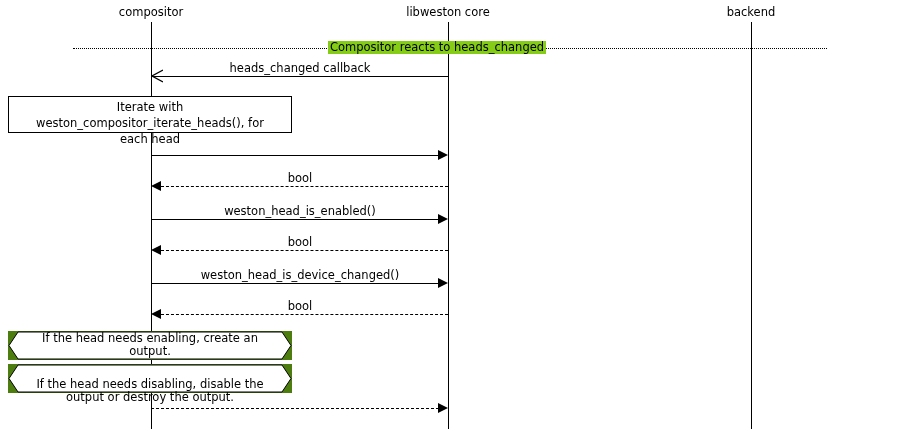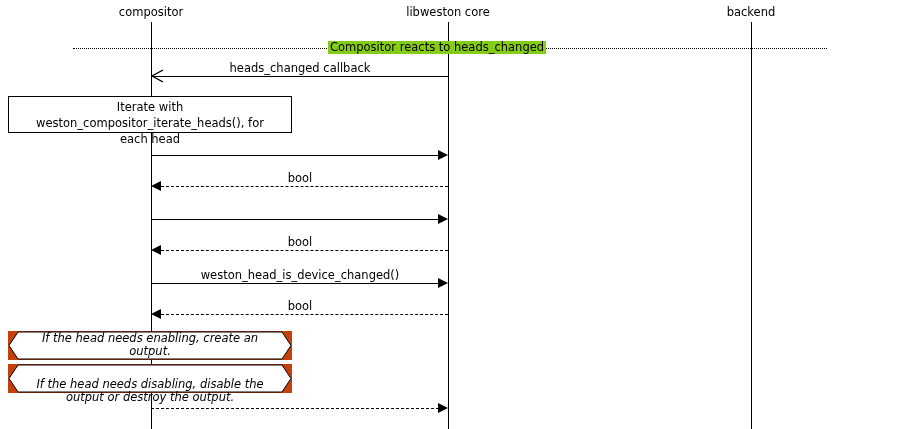--- a/index.html
+++ b/index.html
@@ -90,22 +90,21 @@
     font-size: 11.5px;
     color: #000000;
     text-align: center;
     line-height: 16px;
     padding-top: 2px;
     white-space: pre-line;
   }
   
   .hex-box {
     position: absolute;
-    background: #c2410c;
-    font-style: italic;
+    background: #4d7c0f;
   }
   .hex-box svg {
     position: absolute;
     top: 0;
     left: 0;
     display: block;
   }
   .hex-text {
     position: absolute;
     left: 0;
@@ -145,20 +144,21 @@
 weston_compositor_iterate_heads(), for
 each head</div>
 
   <div class="msg-line solid" style="left:151px; top:155px; width:288px;"></div>
   <div class="head-filled-right" style="left:438px; top:150px;"></div>
 
   <div class="msg-label" style="left:300px; top:172px;">bool</div>
   <div class="msg-line dashed" style="left:161px; top:186px; width:287px;"></div>
   <div class="head-filled-left" style="left:151px; top:181px;"></div>
 
+  <div class="msg-label" style="left:300px; top:205px;">weston_head_is_enabled()</div>
   <div class="msg-line solid" style="left:151px; top:219px; width:288px;"></div>
   <div class="head-filled-right" style="left:438px; top:214px;"></div>
 
   <div class="msg-label" style="left:300px; top:236px;">bool</div>
   <div class="msg-line dashed" style="left:161px; top:250px; width:287px;"></div>
   <div class="head-filled-left" style="left:151px; top:245px;"></div>
 
   <div class="msg-label" style="left:300px; top:269px;">weston_head_is_device_changed()</div>
   <div class="msg-line solid" style="left:151px; top:283px; width:288px;"></div>
   <div class="head-filled-right" style="left:438px; top:278px;"></div>

